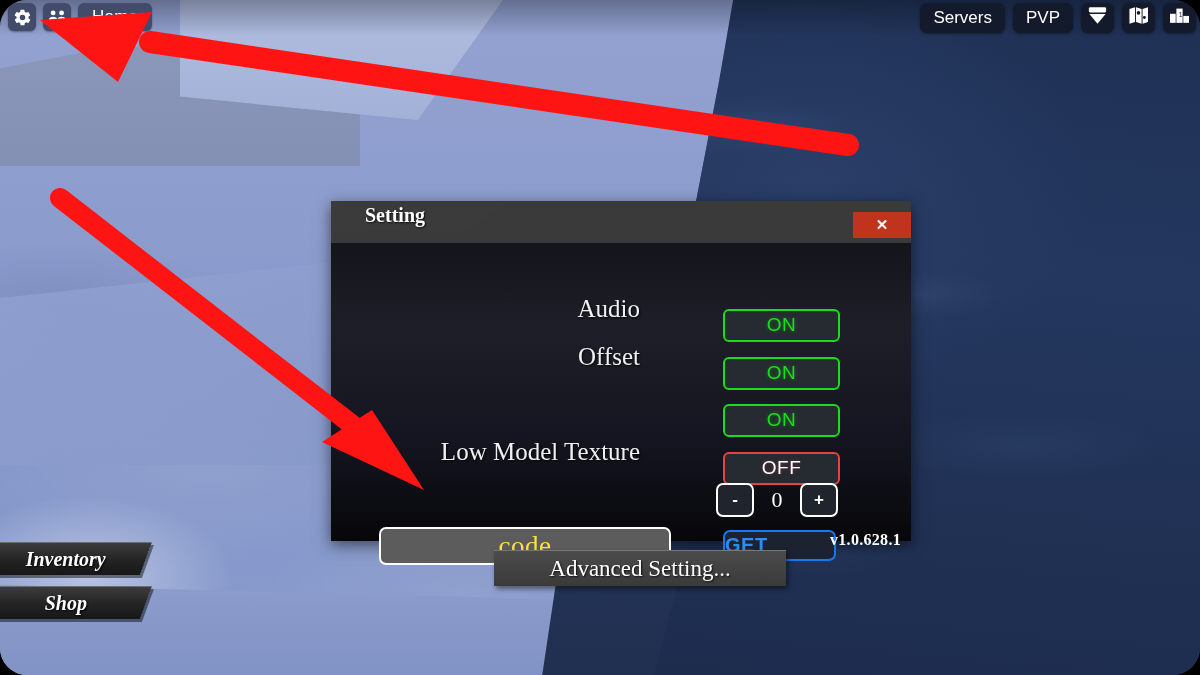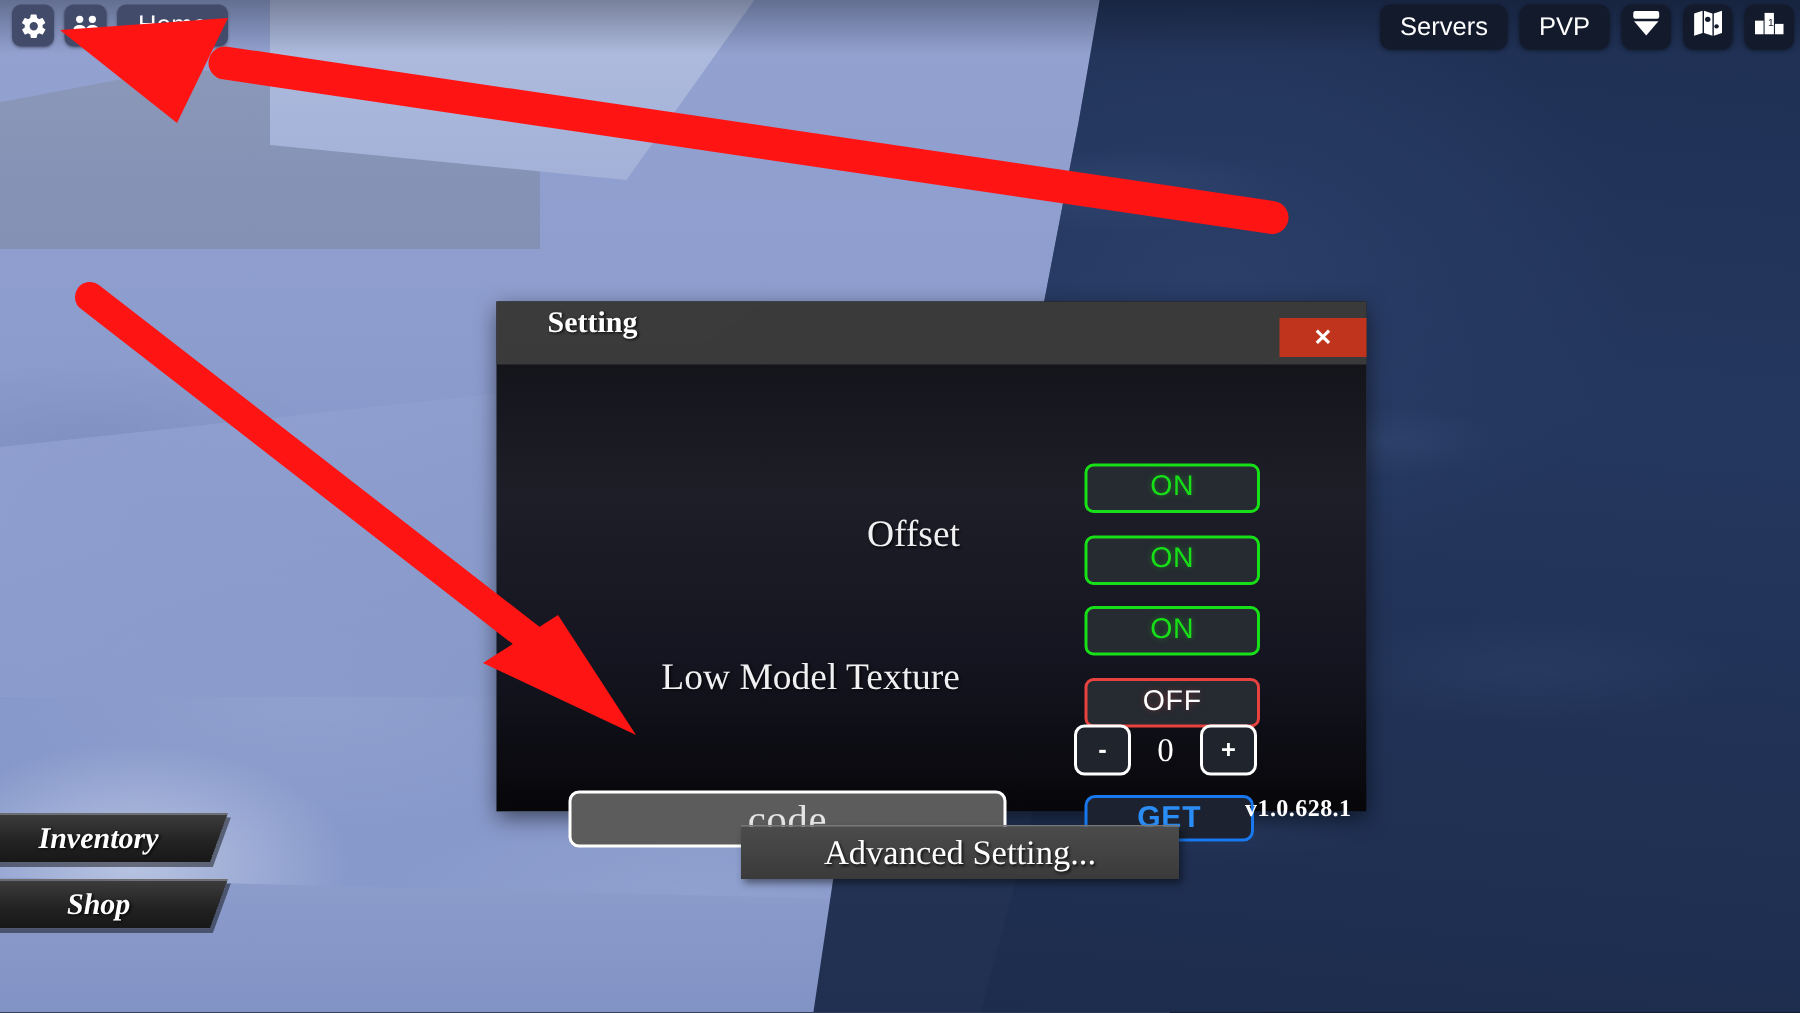--- a/index.html
+++ b/index.html
@@ -10,20 +10,21 @@
   }
   body {
     font-family: "Liberation Sans", sans-serif;
   }
   #screen {
     position: relative;
     width: 1200px;
     height: 675px;
     overflow: hidden;
     background: #20304f;
+    border-radius: 27px;
   }
 
   
   .scene { position: absolute; inset: 0; overflow: hidden; }
 
   
   .ground-light {
     position: absolute;
     left: -40px; top: 0; width: 820px; height: 675px;
     background:
@@ -258,34 +259,34 @@
     left: 48px; top: 284px;
     width: 292px; height: 38px;
     background: #5c5c5c;
     border: 2px solid #ffffff;
     border-radius: 7px;
     display: flex; align-items: center; justify-content: center;
     box-sizing: border-box;
     cursor: text;
   }
   .code-input .ph {
-    color: #e5e5e5;
+    color: #fde047;
     font-family: "Liberation Serif", serif;
     font-size: 27px;
     letter-spacing: .5px;
   }
   .get-btn {
     position: absolute;
     left: 392px; top: 287px;
     width: 113px; height: 31px;
     border: 2px solid #1878f0;
     border-radius: 7px;
     background: #1c2230;
     color: #2a8cf5;
-    display: flex; align-items: center; justify-content: center;
+    display: flex; align-items: center; justify-content: flex-start;
     font-size: 20px; font-weight: bold;
     letter-spacing: .5px;
     box-sizing: border-box;
     cursor: pointer;
   }
   .version {
     position: absolute;
     right: 10px; bottom: 4px;
     color: #ffffff;
     font-family: "Liberation Serif", serif;
@@ -405,20 +406,21 @@
       <div class="tab"></div>
       <div class="panel-title">Setting</div>
       <div class="close-btn">
         <span>✕</span>
       </div>
     </div>
 
     <div class="panel-body">
 
       <div class="row" style="top:46px">
+        <div class="row-label">Audio</div>
         <div class="toggle on">
           <span>ON</span>
         </div>
       </div>
 
       <div class="row" style="top:94px">
         <div class="row-label">Offset</div>
         <div class="toggle on">
           <span>ON</span>
         </div>

